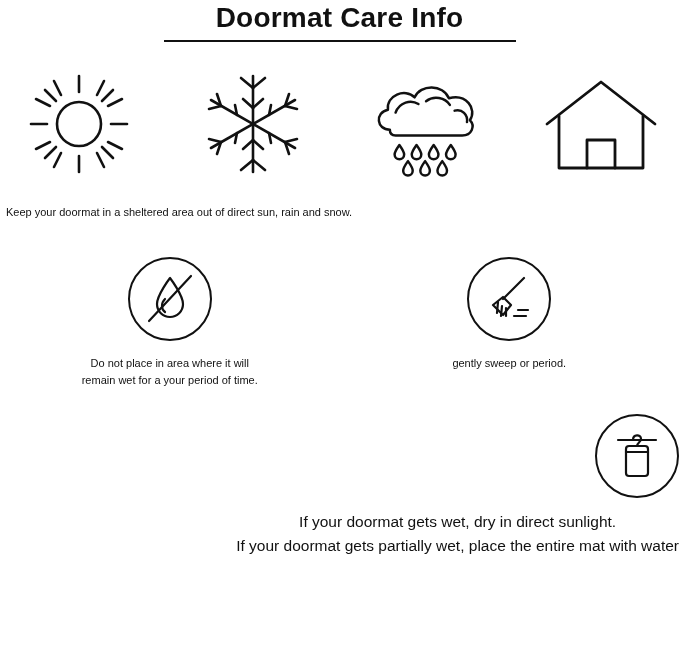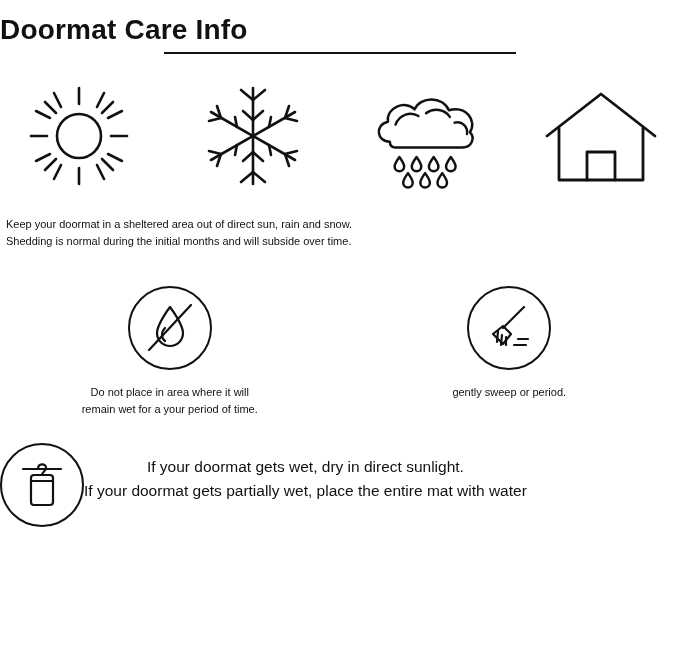--- a/index.html
+++ b/index.html
@@ -18,22 +18,22 @@
 
   .page {
     width: 679px;
     height: 655px;
     position: relative;
     box-sizing: border-box;
   }
 
   
   .title-wrap {
-    text-align: left;
-    padding-top: 14px;
+    text-align: center;
+    padding-top: 2px;
   }
   .title {
     font-size: 28px;
     font-weight: bold;
     letter-spacing: 0.2px;
     color: #111;
     line-height: 1.15;
     display: inline-block;
   }
   .title-rule {
@@ -100,22 +100,22 @@
     font-size: 11px;
     line-height: 1.5;
     text-align: center;
     color: #111;
   }
 
   
   .bottom-block {
     margin-top: 26px;
     display: flex;
-    flex-direction: row;
-    align-items: flex-start;
+    flex-direction: column;
+    align-items: flex-end;
   }
   .bottom-caption {
     margin-top: 12px;
     font-size: 15.5px;
     line-height: 1.52;
     text-align: center;
     color: #111;
   }
 
   svg { display: block; }
@@ -206,21 +206,20 @@
         <path d="M6 56 L60 14 L114 56"></path>
         <path d="M18 48 L18 100 L102 100 L102 48"></path>
         <path d="M46 100 L46 72 L74 72 L74 100"></path>
       </svg>
     </div>
 
   </div>
 
   <div class="top-text">
     <div class="line">Keep your doormat in a sheltered area out of direct sun, rain and snow.</div>
-    <div class="line">Shedding is normal during the initial months and will subside over time.</div>
   </div>
 
   <div class="care-row">
 
     <div class="care-col">
       <div class="circle-icon">
         <svg width="66" height="66" viewBox="0 0 66 66" fill="none" stroke="#111" stroke-width="2.2" stroke-linecap="round" stroke-linejoin="round">
           <path d="M33 12 C33 12 20 29 20 38 a13 13 0 0 0 26 0 C46 29 33 12 33 12 Z"></path>
           <path d="M28 33 C24 37 24 43 28 46"></path>
           <line x1="12" y1="55" x2="54" y2="10"></line>

